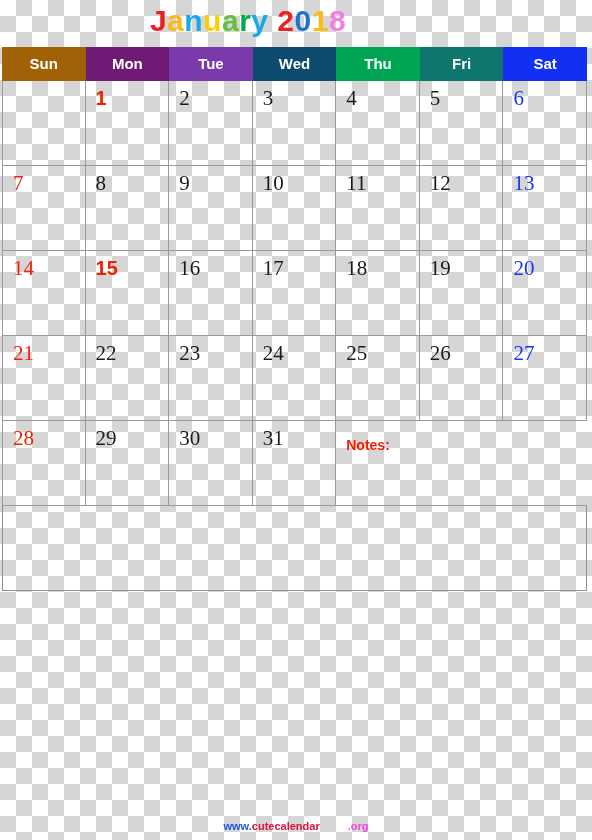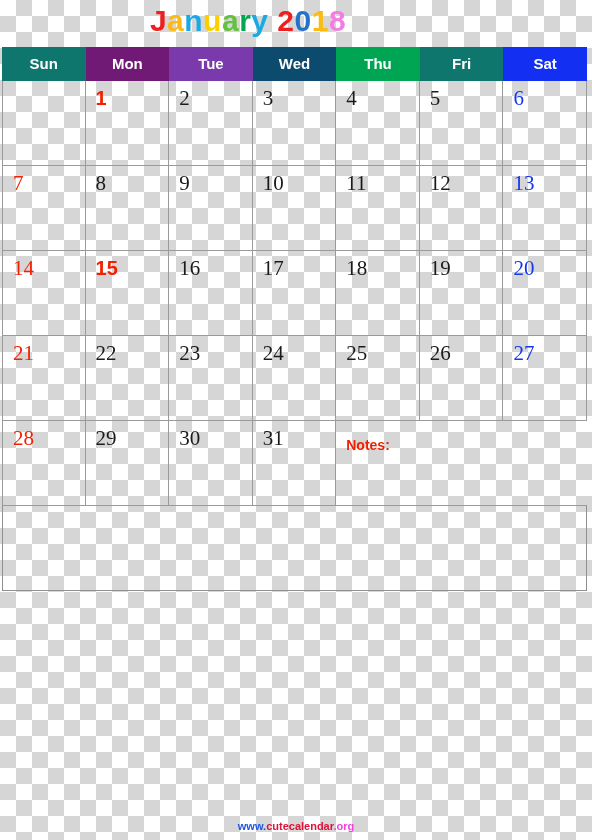--- a/index.html
+++ b/index.html
@@ -129,21 +129,21 @@
     white-space: pre;
   }
 </style>
 </head>
 <body>
 
 <div id="calendar-title"><span class="ch" style="color: rgb(239, 31, 31);">J</span><span class="ch" style="color: rgb(252, 184, 19);">a</span><span class="ch" style="color: rgb(26, 168, 232);">n</span><span class="ch" style="color: rgb(252, 208, 0);">u</span><span class="ch" style="color: rgb(99, 194, 60);">a</span><span class="ch" style="color: rgb(0, 169, 79);">r</span><span class="ch" style="color: rgb(24, 170, 229);">y</span><span class="ch" style="color: rgb(0, 0, 0);"> </span><span class="ch" style="color: rgb(239, 31, 31);">2</span><span class="ch" style="color: rgb(34, 114, 201);">0</span><span class="ch" style="color: rgb(252, 187, 19);">1</span><span class="ch" style="color: rgb(244, 125, 226);">8</span></div>
 
 <div id="calendar-grid">
   <div id="weekday-header">
-      <div class="weekday-cell" style="background-color: #0f766e; text-align: center;">Sun</div>
+      <div class="weekday-cell" style="background-color: #a16207; text-align: center;">Sun</div>
       <div class="weekday-cell" style="background-color: #701a75;">Mon</div>
       <div class="weekday-cell" style="background-color: rgb(122, 58, 171);">Tue</div>
       <div class="weekday-cell" style="background-color: #0c4a6e;">Wed</div>
       <div class="weekday-cell" style="background-color: rgb(0, 165, 84);">Thu</div>
       <div class="weekday-cell" style="background-color: #0f766e;">Fri</div>
       <div class="weekday-cell" style="background-color: rgb(19, 48, 242);">Sat</div>
     </div>
   <div id="weeks-container">
       <div class="week-row">
         <div class="day-cell first"></div>
@@ -251,13 +251,13 @@
         <div class="day-cell no-right-border">
           <span class="notes-label">Notes:</span>
         </div>
         <div class="day-cell no-right-border"></div>
         <div class="day-cell no-right-border"></div>
       </div>
     </div>
   <div id="notes-box"></div>
 </div>
 
-<div id="footer-link"><span style="color: rgb(34, 85, 221);">www.</span><span style="color: rgb(224, 16, 56);">cutecalendar</span><span style="color: rgb(238, 68, 221);">.org</span></div>
+<div id="footer-link"><span style="color: rgb(34, 85, 221);">www.</span><span style="color: rgb(224, 16, 56);">cutecalendar</span><span style="color: rgb(238, 68, 221); padding-left: 28px;">.org</span></div>
 
 </body></html>

